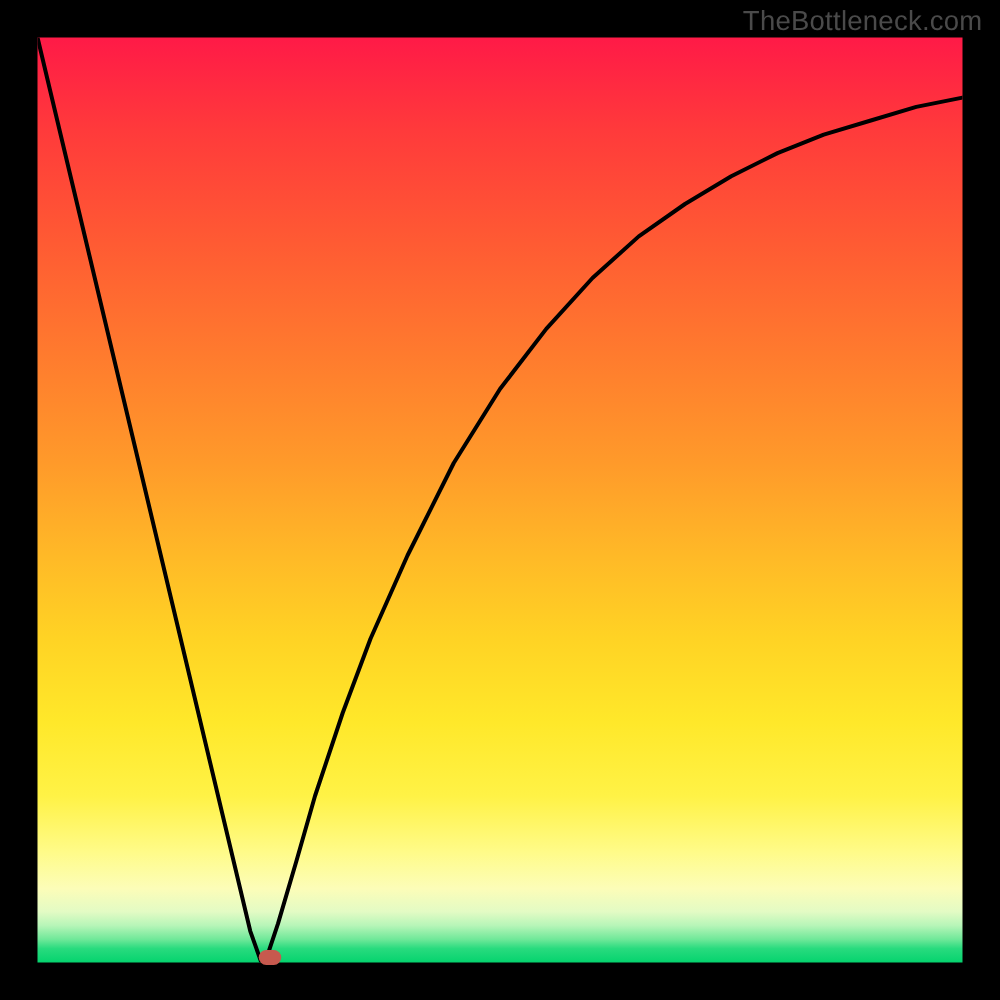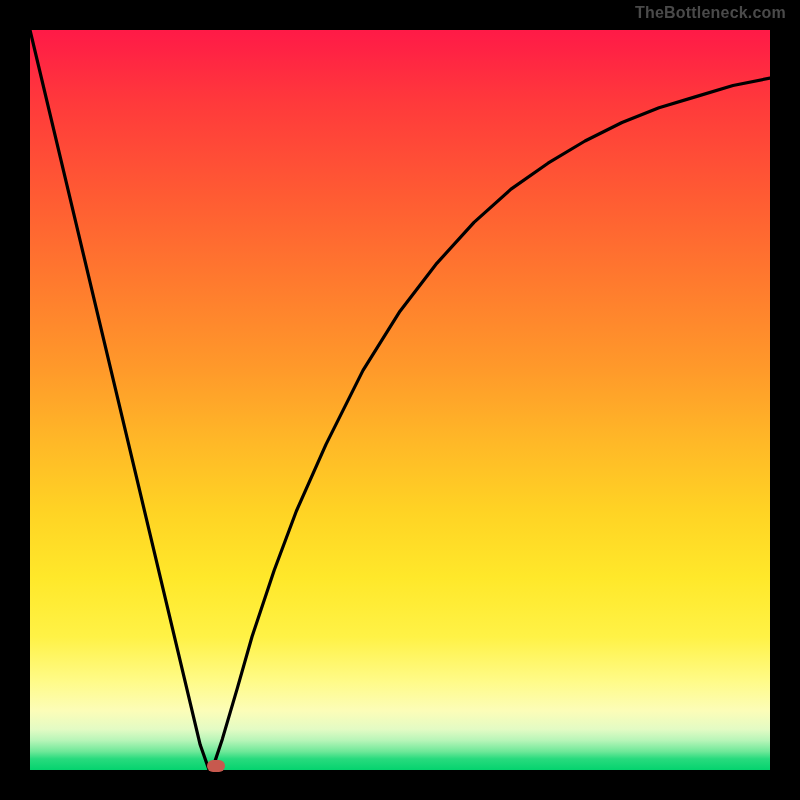--- a/index.html
+++ b/index.html
@@ -17,22 +17,22 @@
     top: 0;
     width: 800px;
     height: 800px;
     background: #000;
   }
   .watermark {
     position: absolute;
     top: 4px;
     right: 14px;
     color: #4a4a4a;
-    font-size: 16px;
-    font-weight: 700;
+    font-size: 22px;
+    font-weight: 400;
     letter-spacing: 0.2px;
   }
   .plot-area {
     position: absolute;
     left: 30px;
     top: 30px;
     width: 740px;
     height: 740px;
     
     background: linear-gradient(

